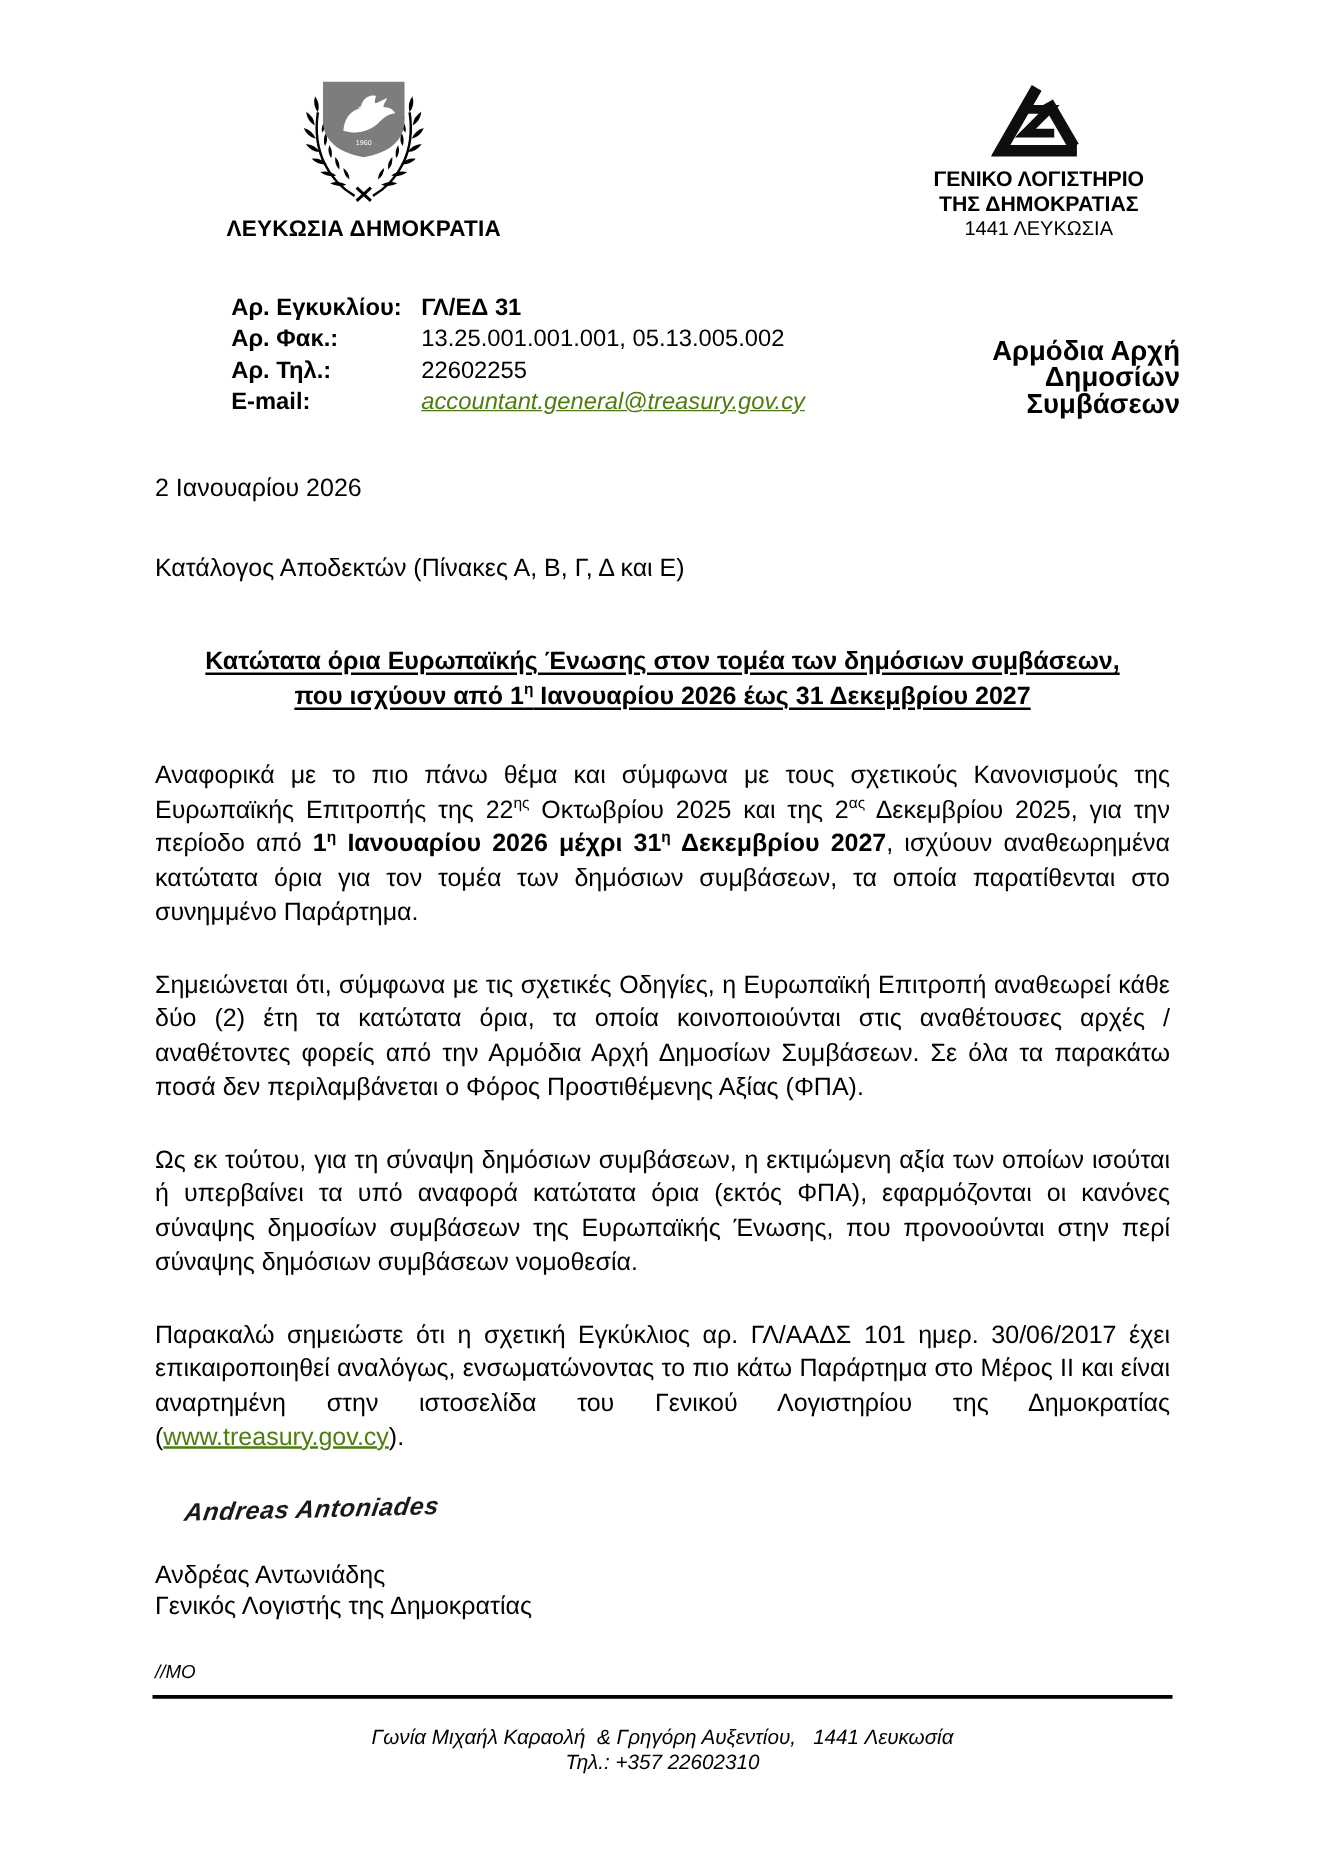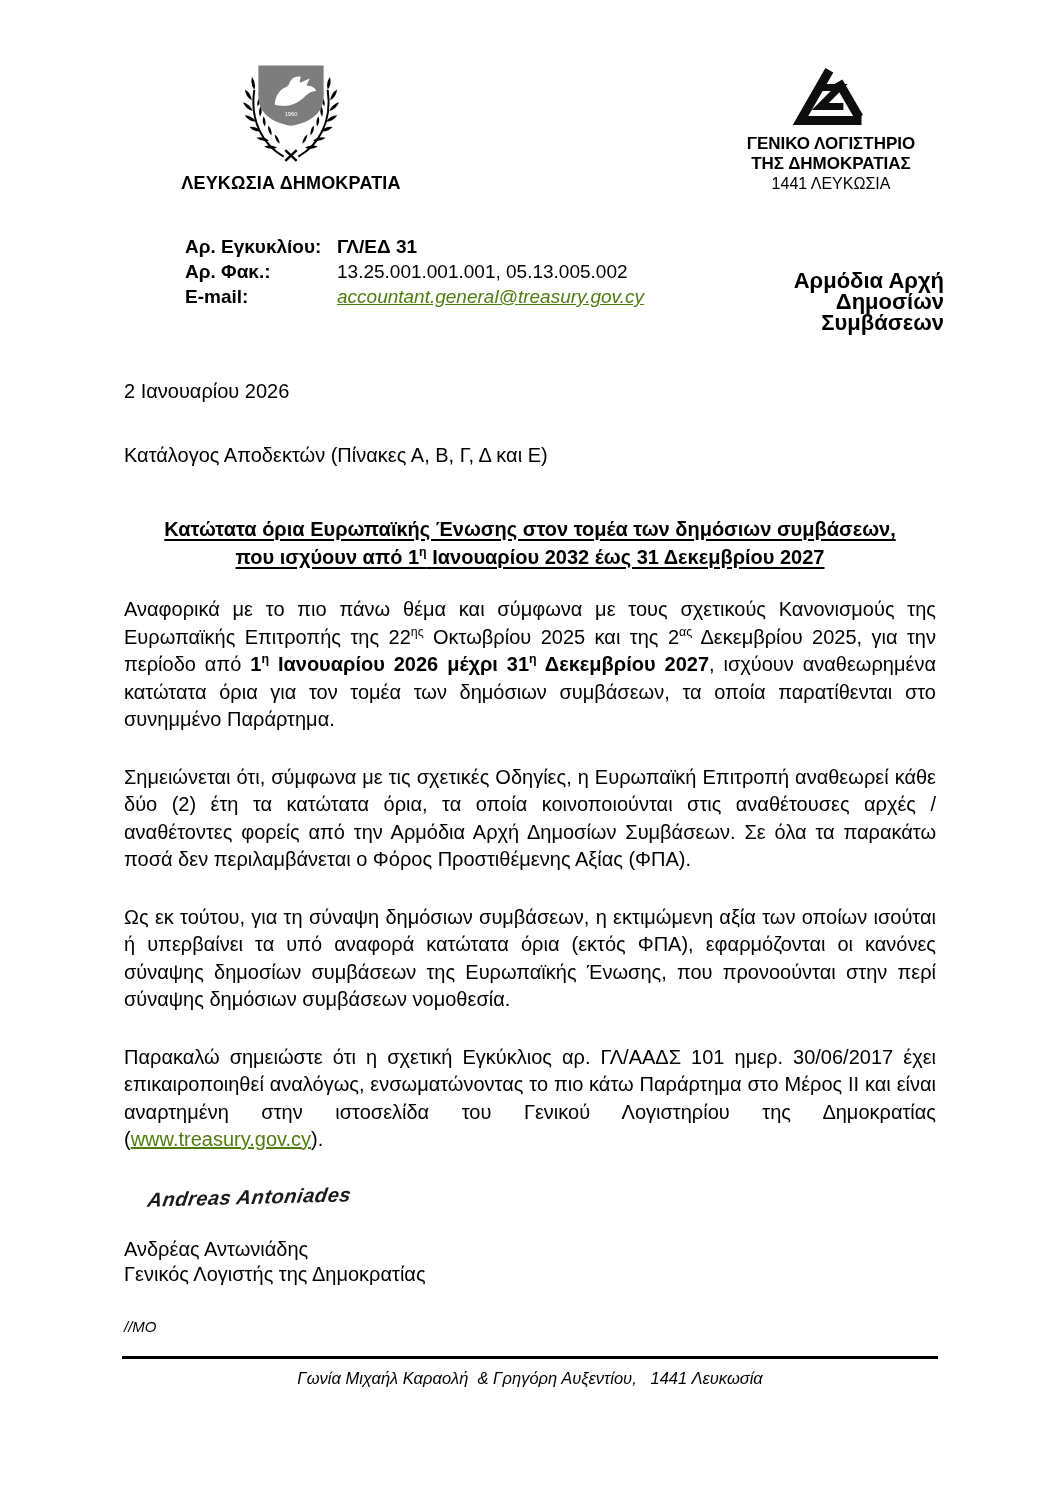--- a/index.html
+++ b/index.html
@@ -27,38 +27,38 @@
   a, .r-link { color:#4d7c0f; text-decoration:underline; cursor:pointer; }
   .italic { font-style:italic; }
 
   .authority { position:absolute; left:718px; top:243px; width:226px; text-align:right;
                font-weight:bold; font-size:22px; line-height:21px;margin-top:27px; }
 
   
   .main { position:absolute; left:124px; top:378px; width:812px; font-size:20px; line-height:27.5px; }
   .date { margin-bottom:36px; }
   .recipients { margin-bottom:46px; }
-  .subject { text-align:center; font-weight:bold; line-height:28px; margin-bottom:25px; }
+  .subject { text-align:center; font-weight:bold; line-height:28px; margin-bottom:36px; }
   .subject-line { text-decoration:underline; text-underline-offset:3px; }
   .main p { margin:0 0 30px 0; text-align:justify; }
   .r-sup, .r-bsup { font-size:0.62em; vertical-align:super; line-height:0; }
   .r-b, .r-bsup { font-weight:bold; }
 
   .sig-hand {
     margin:0 0 0 24px; width:fit-content;
     font-size:20px; font-style:italic; font-weight:bold;
     transform:skewX(-10deg) rotate(-1.5deg); letter-spacing:.5px; color:#1a1a1a;
   }
   .sig-name { margin-top:26px; line-height:25px; }
   .sig-title { line-height:25px; }
   .initials { margin-top:26px; font-size:15px; font-style:italic; }
 
   
   .footer { position:absolute; left:122px; top:1356px; width:816px;
-            border-top:3.5px solid #000; padding-top:9px;
+            border-top:3.5px solid #000; padding-top:21px;
             text-align:center; font-style:italic; font-size:16.5px; line-height:20px; }
   .f-line { white-space:pre-wrap; }
 </style>
 </head>
 <body>
 
 <div class="page">
 
   <div class="emblem">
     <svg viewBox="0 0 130 126" width="106" height="103">
@@ -106,47 +106,52 @@
   <div class="refblock">
     <div class="ref-row">
       <span class="ref-label">Αρ. Εγκυκλίου:</span>
       <span class="ref-value bold">ΓΛ/ΕΔ 31</span>
     </div>
     <div class="ref-row">
       <span class="ref-label">Αρ. Φακ.:</span>
       <span class="ref-value">13.25.001.001.001, 05.13.005.002</span>
     </div>
     <div class="ref-row">
+      <span class="ref-label">Αρ. Τηλ.:</span>
+      <span class="ref-value">22602255</span>
+    </div>
+    <div class="ref-row">
       <span class="ref-label">E-mail:</span>
       <a class="ref-value italic">accountant.general@treasury.gov.cy</a>
     </div>
   </div>
 
   <div class="authority">
     <div>Αρμόδια Αρχή</div>
     <div>Δημοσίων Συμβάσεων</div>
   </div>
 
   <div class="main">
     <div class="date">2 Ιανουαρίου 2026</div>
     <div class="recipients">Κατάλογος Αποδεκτών (Πίνακες Α, Β, Γ, Δ και Ε)</div>
 
     <div class="subject">
       <div class="subject-line">Κατώτατα όρια Ευρωπαϊκής Ένωσης στον τομέα των δημόσιων συμβάσεων,</div>
-      <div class="subject-line"><span>που ισχύουν από 1</span><span class="r-sup">η</span><span> Ιανουαρίου 2032 έως 31 Δεκεμβρίου 2027</span></div>
+      <div class="subject-line"><span>που ισχύουν από 1</span><span class="r-sup">η</span><span> Ιανουαρίου 2026 έως 31 Δεκεμβρίου 2027</span></div>
     </div>
 
     <p><span>Αναφορικά με το πιο πάνω θέμα και σύμφωνα με τους σχετικούς Κανονισμούς της Ευρωπαϊκής Επιτροπής της 22</span><span class="r-sup">ης</span><span> Οκτωβρίου 2025 και της 2</span><span class="r-sup">ας</span><span> Δεκεμβρίου 2025, για την περίοδο από </span><span class="r-b">1</span><span class="r-bsup">η</span><span class="r-b"> Ιανουαρίου 2026 μέχρι 31</span><span class="r-bsup">η</span><span class="r-b"> Δεκεμβρίου 2027</span><span>, ισχύουν αναθεωρημένα κατώτατα όρια για τον τομέα των δημόσιων συμβάσεων, τα οποία παρατίθενται στο συνημμένο Παράρτημα.</span></p>
     <p>Σημειώνεται ότι, σύμφωνα με τις σχετικές Οδηγίες, η Ευρωπαϊκή Επιτροπή αναθεωρεί κάθε δύο (2) έτη τα κατώτατα όρια, τα οποία κοινοποιούνται στις αναθέτουσες αρχές / αναθέτοντες φορείς από την Αρμόδια Αρχή Δημοσίων Συμβάσεων. Σε όλα τα παρακάτω ποσά δεν περιλαμβάνεται ο Φόρος Προστιθέμενης Αξίας (ΦΠΑ).</p>
     <p>Ως εκ τούτου, για τη σύναψη δημόσιων συμβάσεων, η εκτιμώμενη αξία των οποίων ισούται ή υπερβαίνει τα υπό αναφορά κατώτατα όρια (εκτός ΦΠΑ), εφαρμόζονται οι κανόνες σύναψης δημοσίων συμβάσεων της Ευρωπαϊκής Ένωσης, που προνοούνται στην περί σύναψης δημόσιων συμβάσεων νομοθεσία.</p>
     <p><span>Παρακαλώ σημειώστε ότι η σχετική Εγκύκλιος αρ. ΓΛ/ΑΑΔΣ 101 ημερ. 30/06/2017 έχει επικαιροποιηθεί αναλόγως, ενσωματώνοντας το πιο κάτω Παράρτημα στο Μέρος ΙΙ και είναι αναρτημένη στην ιστοσελίδα του Γενικού Λογιστηρίου της Δημοκρατίας (</span><a class="r-link">www.treasury.gov.cy</a><span>).</span></p>
 
     <div class="sig-hand">Andreas Antoniades</div>
     <div class="sig-name">Ανδρέας Αντωνιάδης</div>
     <div class="sig-title">Γενικός Λογιστής της Δημοκρατίας</div>
     <div class="initials">//ΜΟ</div>
   </div>
 
   <div class="footer">
     <div class="f-line">Γωνία Μιχαήλ Καραολή  &amp; Γρηγόρη Αυξεντίου,   1441 Λευκωσία</div>
+    <div class="f-line">Τηλ.: +357 22602310</div>
   </div>
 
 </div>
 
 </body></html>

